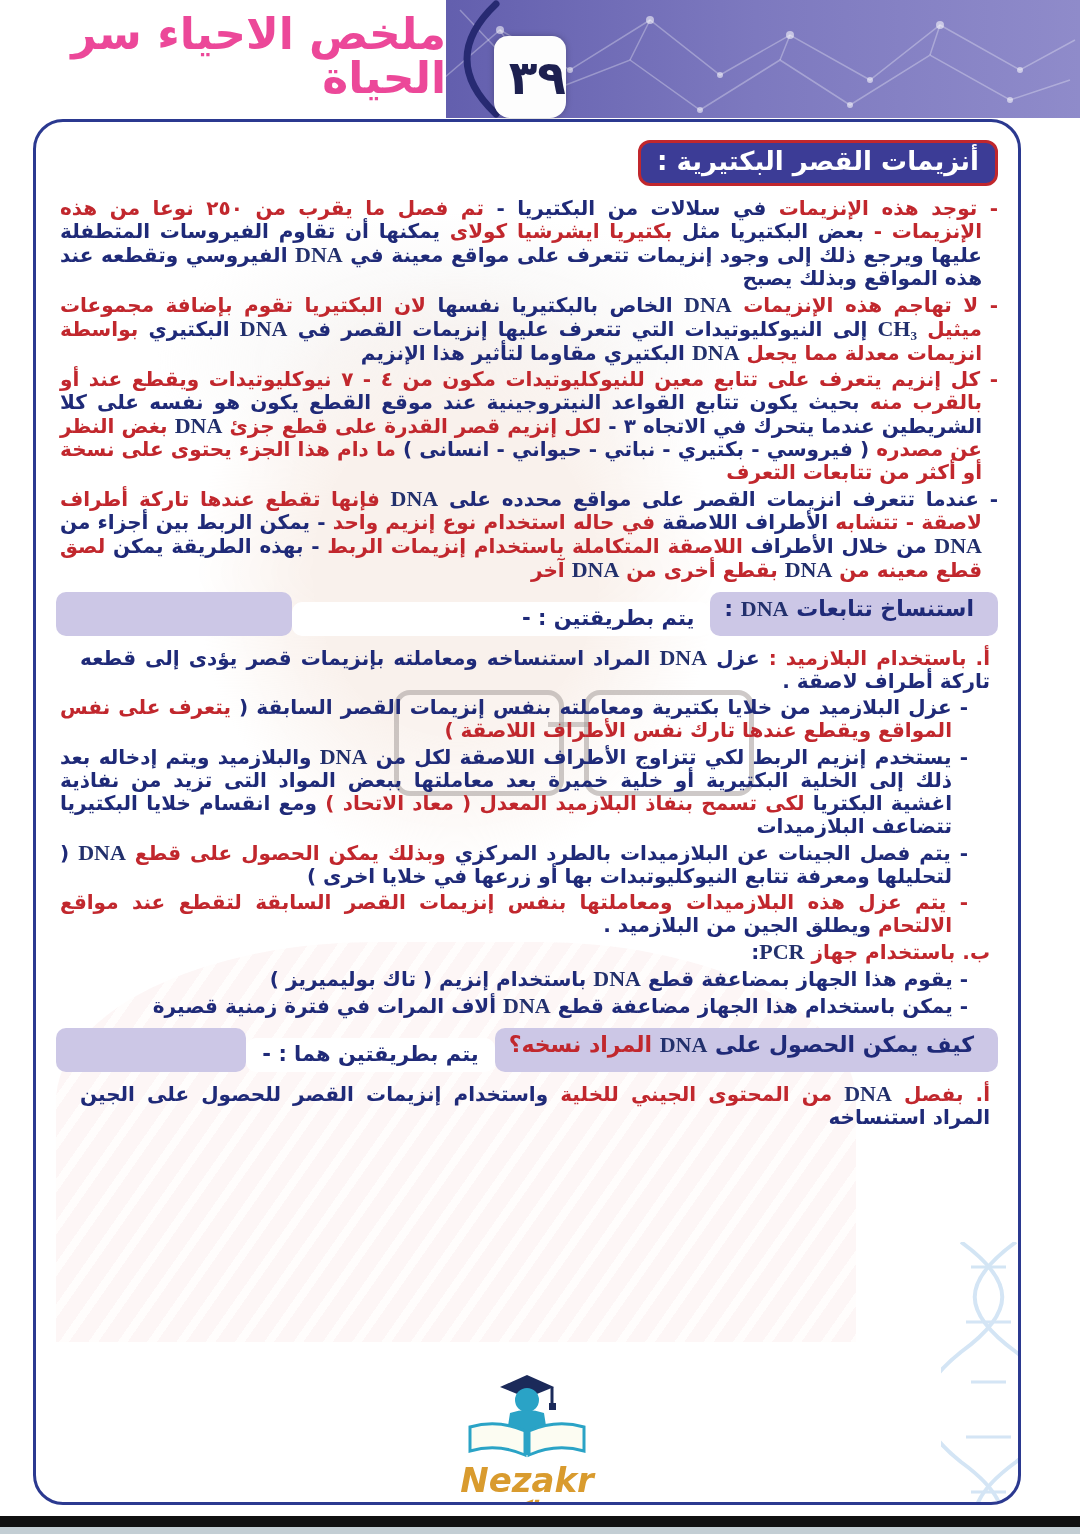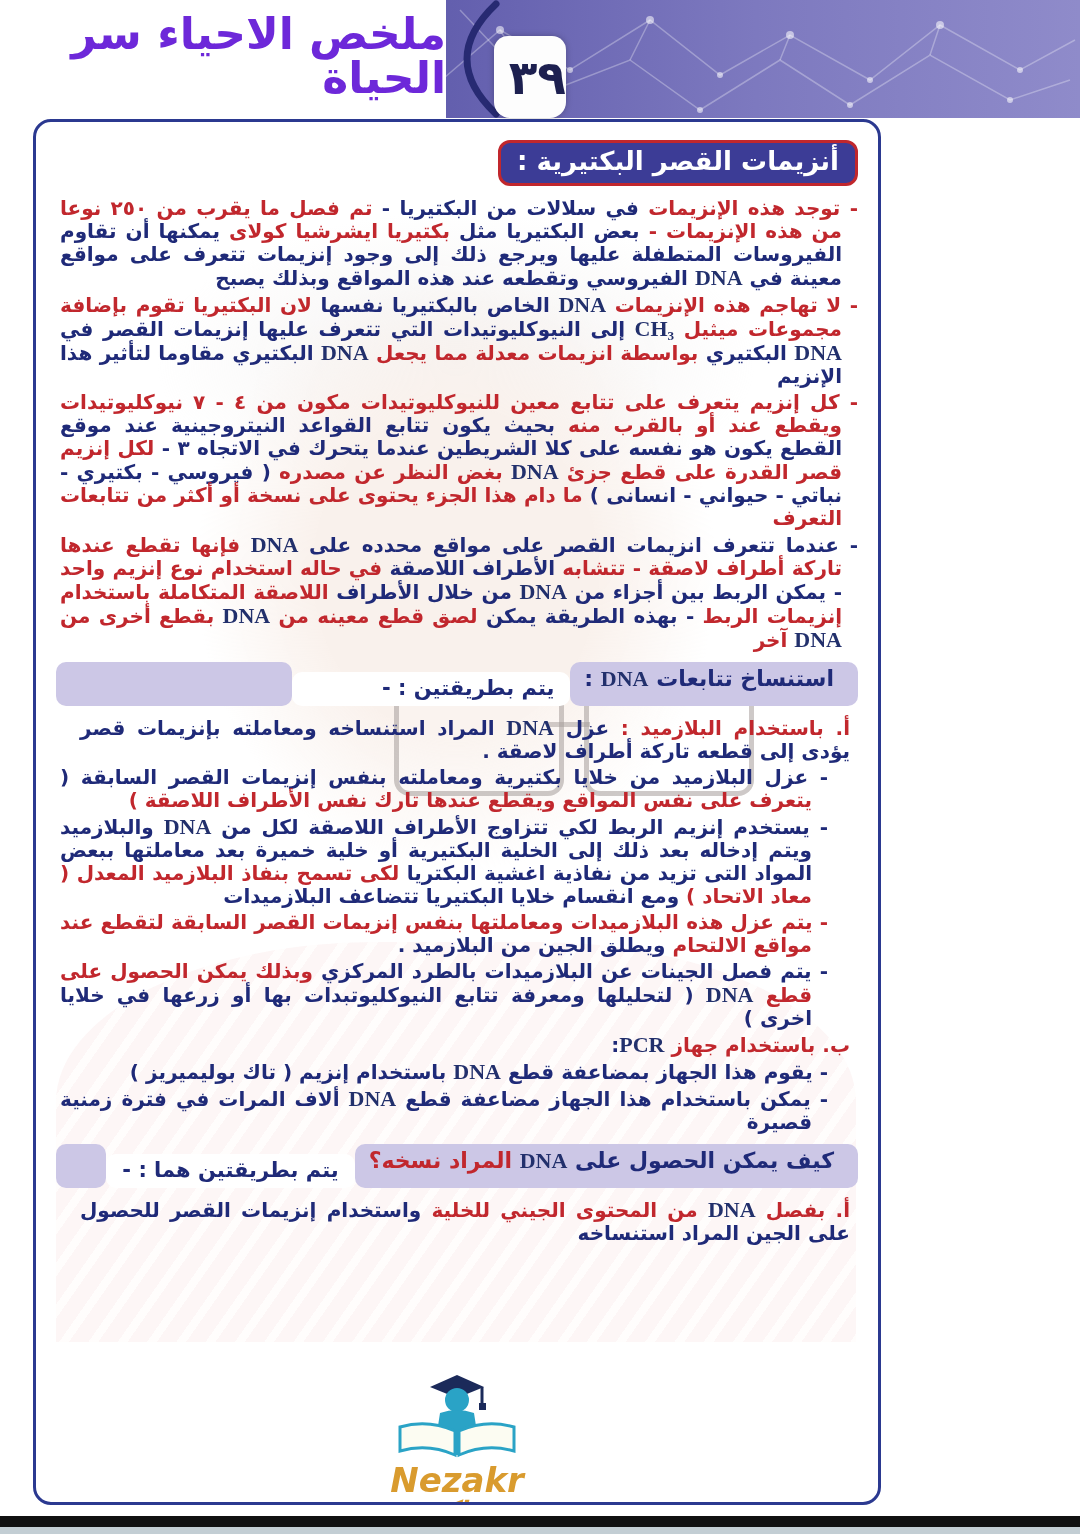--- a/index.html
+++ b/index.html
@@ -6,28 +6,28 @@
   body{
     width:1080px;height:1534px;position:relative;background:#ffffff;
     font-family:"DejaVu Sans",sans-serif;overflow:hidden;
   }
   
   .header{position:absolute;top:0;left:0;width:1080px;height:118px;
     background:linear-gradient(90deg,#4c4899 0%,#5d59aa 35%,#7d79bf 70%,#8f8bca 100%);}
   .net-svg{position:absolute;top:0;left:420px;width:660px;height:118px;}
   .title-card{position:absolute;top:0;left:0;width:446px;height:118px;background:#ffffff;
     display:flex;align-items:center;justify-content:center;}
-  .page-title{color:#6d28d9;font-weight:bold;font-size:44px;line-height:1;padding-bottom:6px;}
+  .page-title{color:#ec4899;font-weight:bold;font-size:44px;line-height:1;padding-bottom:6px;}
   .bracket-svg{position:absolute;top:0;left:432px;width:78px;height:118px;}
   .page-tab{position:absolute;top:36px;left:494px;width:72px;height:82px;background:#fdfdfd;
     border-radius:14px 14px 16px 16px;display:flex;align-items:center;justify-content:flex-start;
     color:#1d2050;font-size:47px;font-weight:bold;box-shadow:0 0 6px rgba(0,0,0,.25);}
   
-  .frame{position:absolute;left:33px;top:119px;width:848px;height:1386px;background:#ffffff;
-    border:3px solid #2b3990;border-radius:18px;overflow:hidden;box-sizing:border-box;}
+  .frame{position:absolute;left:33px;top:119px;width:988px;height:1386px;background:#ffffff;
+    border:3px solid #2b3990;border-radius:30px;overflow:hidden;box-sizing:border-box;}
   .frame-inner{position:relative;padding:12px 20px 8px 20px;height:100%;box-sizing:border-box;direction:rtl;}
   
   .wm{position:absolute;inset:0;pointer-events:none;}
   .wm-hair{position:absolute;left:120px;top:90px;width:600px;height:300px;border-radius:50%;
     background:radial-gradient(closest-side,#e9e5e3,rgba(233,229,227,0));}
   .wm-face{position:absolute;left:160px;top:150px;width:520px;height:600px;border-radius:48%;
     background:radial-gradient(closest-side,#f4e4da 55%,rgba(244,228,218,0));}
   .wm-glass{position:absolute;top:568px;width:160px;height:96px;border:5px solid rgba(74,58,52,.55);
     border-radius:16px;background:rgba(255,255,255,.18);}
   .wm-glass.L{left:358px;} .wm-glass.R{left:548px;}
@@ -125,22 +125,22 @@
       <p class="para dash"><span class="seg-red">- </span><span class="seg-red">كل إنزيم يتعرف على تتابع معين للنيوكليوتيدات مكون من ٤ - ٧ نيوكليوتيدات ويقطع عند أو بالقرب منه </span><span class="seg-navy">بحيث يكون تتابع القواعد النيتروجينية عند موقع القطع يكون هو نفسه على كلا الشريطين عندما يتحرك في الاتجاه ٣ - </span><span class="seg-red">لكل إنزيم قصر القدرة على قطع جزئ </span><span class="seg-dna">DNA</span><span class="seg-red"> بغض النظر عن مصدره </span><span class="seg-navy">( فيروسي - بكتيري - نباتي - حيواني - انسانى ) </span><span class="seg-red">ما دام هذا الجزء يحتوى على نسخة أو أكثر من تتابعات التعرف</span></p>
       <p class="para dash"><span class="seg-navy">- </span><span class="seg-navy">عندما تتعرف انزيمات القصر على مواقع محدده على </span><span class="seg-dna">DNA</span><span class="seg-red"> فإنها تقطع عندها تاركة أطراف لاصقة - تتشابه </span><span class="seg-navy">الأطراف اللاصقة </span><span class="seg-red">في حاله استخدام نوع إنزيم واحد </span><span class="seg-navy">- يمكن الربط بين أجزاء من </span><span class="seg-dna">DNA</span><span class="seg-navy"> من خلال الأطراف </span><span class="seg-red">اللاصقة المتكاملة باستخدام إنزيمات الربط </span><span class="seg-navy">- بهذه الطريقة يمكن </span><span class="seg-red">لصق قطع معينه من </span><span class="seg-dna">DNA</span><span class="seg-red"> بقطع أخرى من </span><span class="seg-dna">DNA</span><span class="seg-red"> آخر</span></p>
       <div class="hl-row row1">
         <div class="hl-pill"><span class="seg-navy">استنساخ تتابعات </span><span class="seg-dna">DNA</span><span class="seg-navy"> :</span></div>
         <div class="hl-mid"><span class="seg-navy">يتم بطريقتين : -</span></div>
         <div class="hl-strip"></div>
       </div>
       <p class="para letter"><span class="seg-red">أ. باستخدام البلازميد : </span><span class="seg-navy">عزل </span><span class="seg-dna">DNA</span><span class="seg-navy"> المراد استنساخه ومعاملته بإنزيمات قصر يؤدى إلى قطعه تاركة أطراف لاصقة .</span></p>
       <p class="para dash2"><span class="seg-navy">- </span><span class="seg-navy">عزل البلازميد من خلايا بكتيرية ومعاملته بنفس إنزيمات القصر السابقة ( </span><span class="seg-red">يتعرف على نفس المواقع ويقطع عندها تارك نفس الأطراف اللاصقة )</span></p>
       <p class="para dash2"><span class="seg-navy">- </span><span class="seg-navy">يستخدم إنزيم الربط لكي تتزاوج الأطراف اللاصقة لكل من </span><span class="seg-dna">DNA</span><span class="seg-navy"> والبلازميد ويتم إدخاله بعد ذلك إلى الخلية البكتيرية أو خلية خميرة بعد معاملتها ببعض المواد التى تزيد من نفاذية اغشية البكتريا </span><span class="seg-red">لكى تسمح بنفاذ البلازميد المعدل ( معاد الاتحاد ) </span><span class="seg-navy">ومع انقسام خلايا البكتيريا تتضاعف البلازميدات</span></p>
+      <p class="para dash2"><span class="seg-navy">- </span><span class="seg-navy">يتم فصل الجينات عن البلازميدات بالطرد المركزي </span><span class="seg-red">وبذلك يمكن الحصول على قطع </span><span class="seg-dna">DNA</span><span class="seg-navy"> ( لتحليلها ومعرفة تتابع النيوكليوتبدات بها أو زرعها في خلايا اخرى )</span></p>
       <p class="para dash2"><span class="seg-red">- </span><span class="seg-red">يتم عزل هذه البلازميدات ومعاملتها بنفس إنزيمات القصر السابقة لتقطع عند مواقع الالتحام </span><span class="seg-navy">ويطلق الجين من البلازميد .</span></p>
-      <p class="para dash2"><span class="seg-navy">- </span><span class="seg-navy">يتم فصل الجينات عن البلازميدات بالطرد المركزي </span><span class="seg-red">وبذلك يمكن الحصول على قطع </span><span class="seg-dna">DNA</span><span class="seg-navy"> ( لتحليلها ومعرفة تتابع النيوكليوتبدات بها أو زرعها في خلايا اخرى )</span></p>
       <p class="para letter"><span class="seg-red">ب. باستخدام جهاز </span><span class="seg-dna">PCR</span><span class="seg-navy">:</span></p>
       <p class="para dash2"><span class="seg-navy">- </span><span class="seg-navy">يقوم هذا الجهاز بمضاعفة قطع </span><span class="seg-dna">DNA</span><span class="seg-navy"> باستخدام إنزيم ( تاك بوليميريز )</span></p>
       <p class="para dash2"><span class="seg-navy">- </span><span class="seg-navy">يمكن باستخدام هذا الجهاز مضاعفة قطع </span><span class="seg-dna">DNA</span><span class="seg-navy"> ألاف المرات في فترة زمنية قصيرة</span></p>
       <div class="hl-row row2">
         <div class="hl-pill"><span class="seg-navy">كيف يمكن الحصول على </span><span class="seg-dna">DNA</span><span class="seg-red"> المراد نسخه؟</span></div>
         <div class="hl-mid"><span class="seg-navy">يتم بطريقتين هما : -</span></div>
         <div class="hl-strip"></div>
       </div>
       <p class="para letter"><span class="seg-red">أ. بفصل </span><span class="seg-dna">DNA</span><span class="seg-red"> من المحتوى الجيني للخلية </span><span class="seg-navy">واستخدام إنزيمات القصر للحصول على الجين المراد استنساخه</span></p>
     </div>

